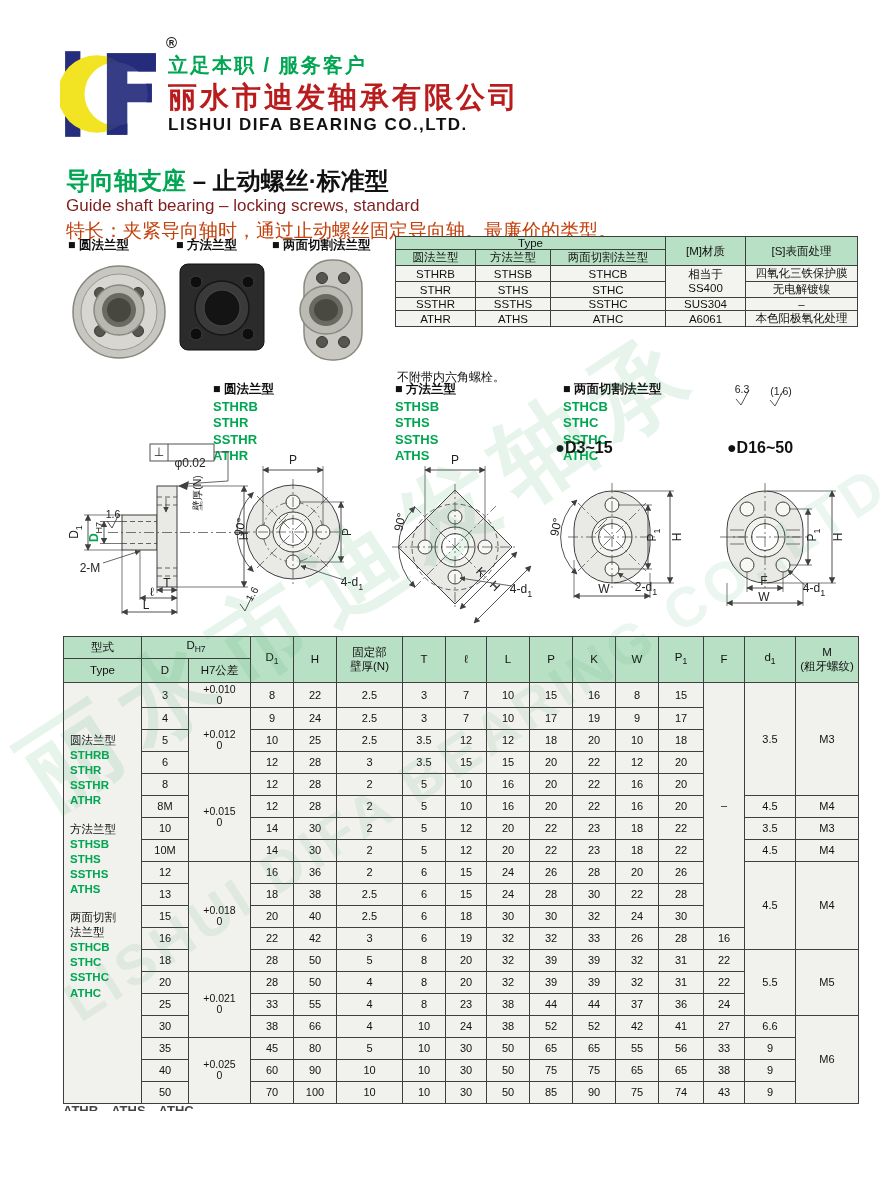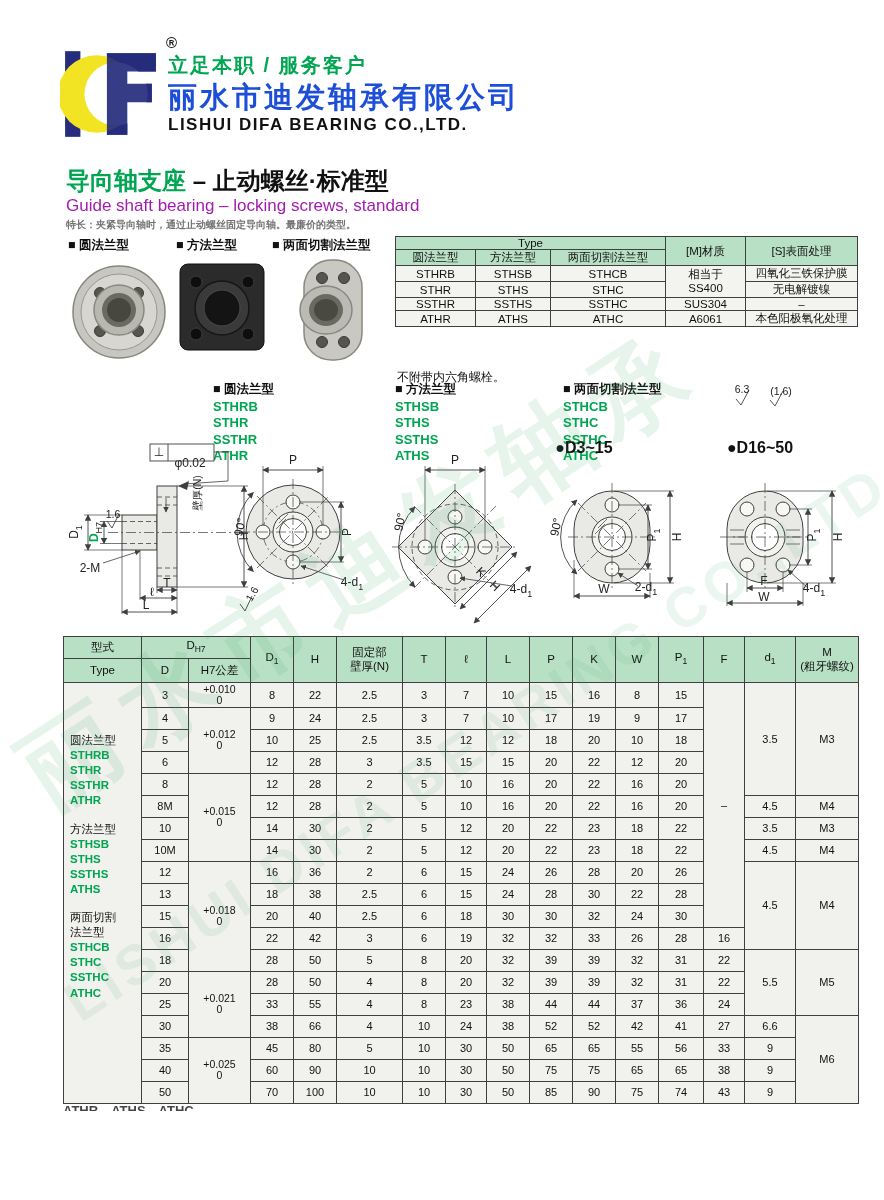--- a/index.html
+++ b/index.html
@@ -4,28 +4,28 @@
 <style>
   html,body{margin:0;padding:0;background:#fff;}
   body{width:884px;height:1200px;position:relative;overflow:hidden;
        font-family:"Liberation Sans","DejaVu Sans",sans-serif;color:#1a1a1a;}
   .abs{position:absolute;}
 
   
   #logo{left:60px;top:48px;width:102px;height:92px;}
   #reg-mark{left:166px;top:34px;font-size:15px;font-weight:bold;}
   #slogan{left:168px;top:52px;font-size:20px;font-weight:bold;color:#00A651;letter-spacing:2px;}
-  #company-cn{left:168px;top:78px;font-size:29px;font-weight:bold;letter-spacing:3px;color:#1d4ed8;}
+  #company-cn{left:168px;top:78px;font-size:29px;font-weight:bold;letter-spacing:3px;color:#b91c1c;}
   #company-en{left:168px;top:115px;font-size:17px;font-weight:bold;letter-spacing:1.5px;color:#111;}
 
   
   #page-title{left:66px;top:165px;font-size:24px;font-weight:bold;color:#111;}
   #page-title .gr{color:#00A651;}
-  #title-en{left:66px;top:196px;font-size:17px;color:#a21caf;}
-  #feature{left:66px;top:218px;font-size:10px;font-weight:bold;color:#737373;}
+  #title-en{left:66px;top:196px;font-size:17px;color:#7f1d1d;}
+  #feature{left:66px;top:218px;font-size:19px;font-weight:normal;color:#c2410c;}
 
   
   .prod-label{font-size:12.5px;font-weight:bold;color:#111;}
 
   
   #type-table{left:395px;top:236px;width:462px;border-collapse:collapse;table-layout:fixed;
               font-size:11.5px;}
   #type-table th,#type-table td{border:1px solid #3f3f3f;text-align:center;padding:0 2px;
               background:#f3f3f0;font-weight:normal;color:#111;}
   #type-table thead th{background:#b8e0c4;}

